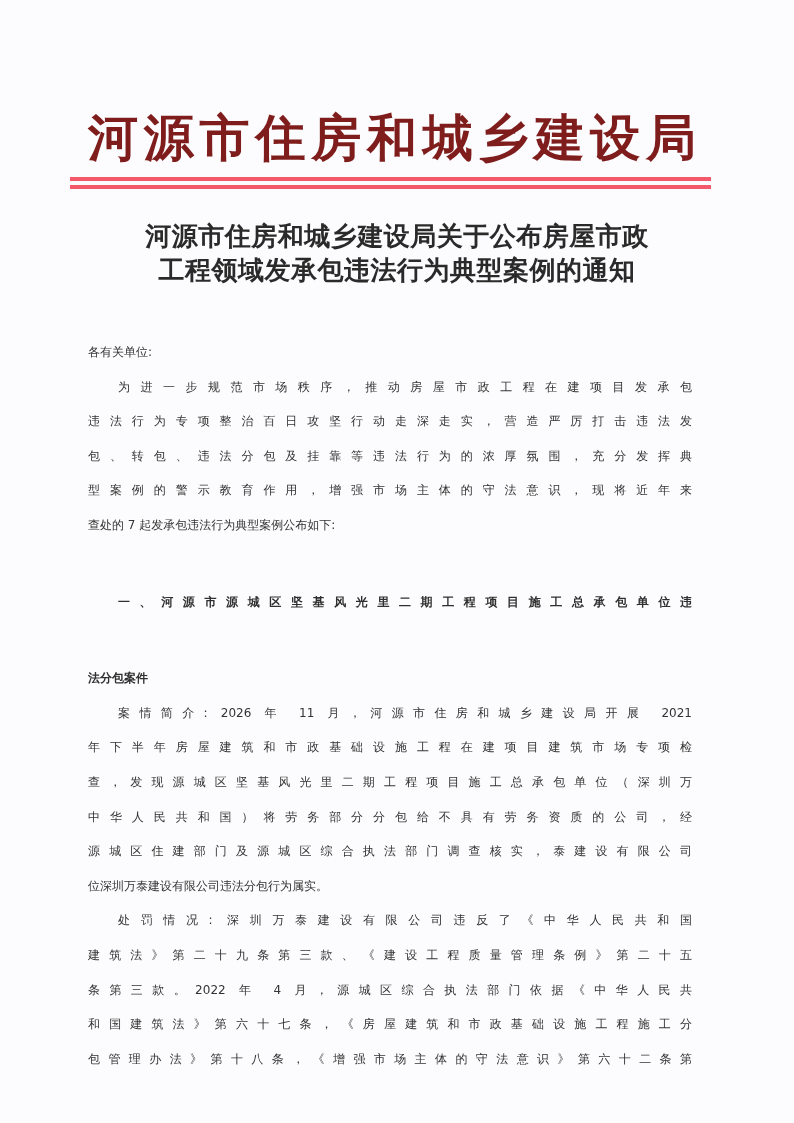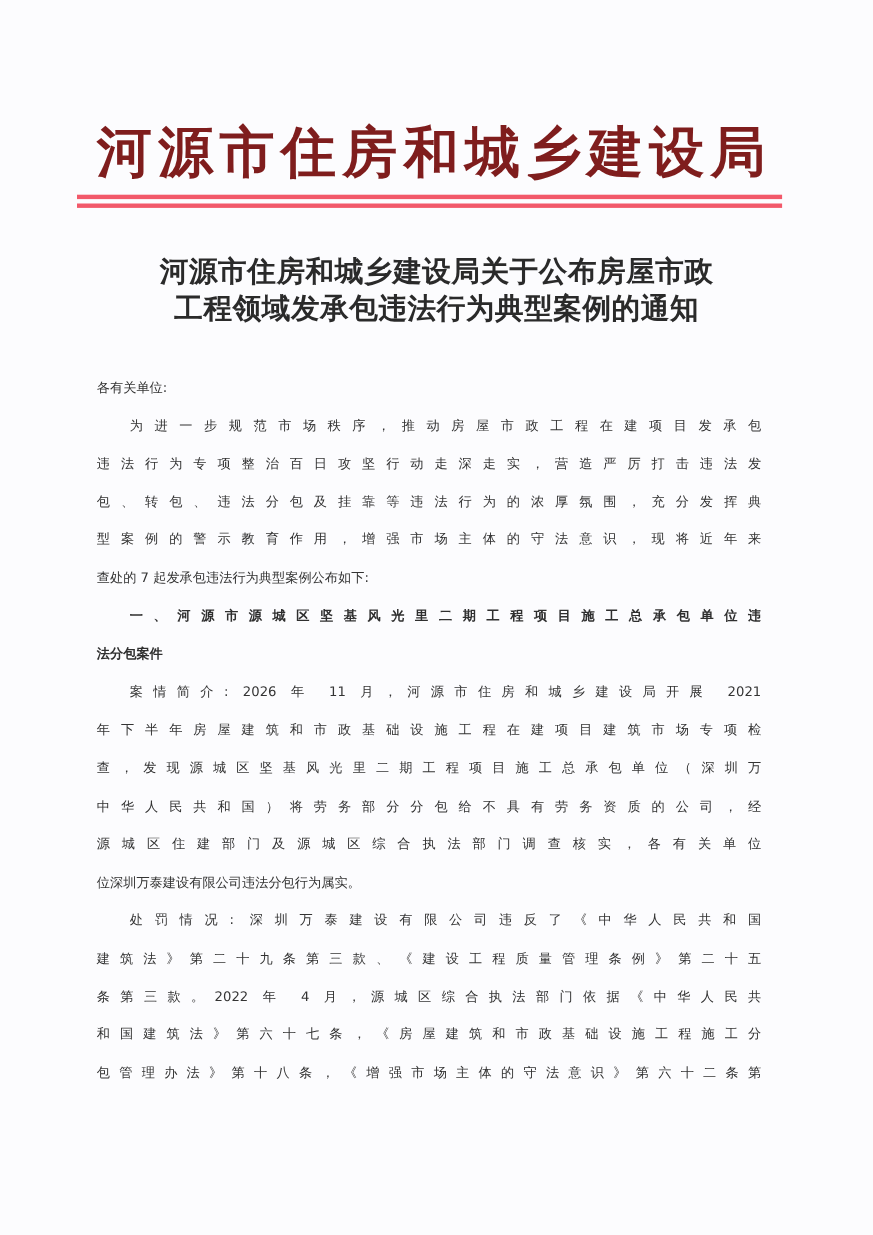--- a/index.html
+++ b/index.html
@@ -41,21 +41,21 @@
       width: 641px;
       background: #f2596a;
     }
     .rule.r1 { top: 177px; height: 4px; }
     .rule.r2 { top: 185px; height: 4px; }
 
     .title {
       position: absolute;
       left: 60px;
       width: 674px;
-      top: 230px;
+      top: 219px;
       text-align: center;
       font-family: "DejaVu Serif", "Liberation Serif", serif;
       font-weight: bold;
       font-size: 26px;
       line-height: 34px;
       color: #2a2a2a;
       letter-spacing: 0.5px;
     }
     .title .tline { display: block; white-space: nowrap; }
 
@@ -75,20 +75,21 @@
       text-align: justify;
       text-align-last: justify;
       height: 34.6px;
     }
     .line.last { text-align-last: left; }
     .line.indent { padding-left: 30px; }
     .line.heading {
       font-family: "DejaVu Sans", "Liberation Sans", sans-serif;
       font-weight: bold;
       color: #2f2f2f;
+      margin-top: 42px;
     }
   </style>
 </head>
 <body>
 
 <div class="page">
 
   <div class="letterhead">河源市住房和城乡建设局</div>
   <div class="rule r1"></div>
   <div class="rule r2"></div>
@@ -107,21 +108,21 @@
     <span class="line">型案例的警示教育作用，增强市场主体的守法意识，现将近年来</span>
     <span class="line last">查处的 7 起发承包违法行为典型案例公布如下:</span>
 
     <span class="line indent heading">一、河源市源城区坚基风光里二期工程项目施工总承包单位违</span>
     <span class="line last heading">法分包案件</span>
 
     <span class="line indent">案情简介: 2026 年 11 月，河源市住房和城乡建设局开展 2021</span>
     <span class="line">年下半年房屋建筑和市政基础设施工程在建项目建筑市场专项检</span>
     <span class="line">查，发现源城区坚基风光里二期工程项目施工总承包单位（深圳万</span>
     <span class="line">中华人民共和国）将劳务部分分包给不具有劳务资质的公司，经</span>
-    <span class="line">源城区住建部门及源城区综合执法部门调查核实，各有关单位</span>
+    <span class="line">源城区住建部门及源城区综合执法部门调查核实，泰建设有限公司</span>
     <span class="line last">位深圳万泰建设有限公司违法分包行为属实。</span>
 
     <span class="line indent">处罚情况: 深圳万泰建设有限公司违反了《中华人民共和国</span>
     <span class="line">建筑法》第二十九条第三款、《建设工程质量管理条例》第二十五</span>
     <span class="line">条第三款。2022 年 4 月，源城区综合执法部门依据《中华人民共</span>
     <span class="line">和国建筑法》第六十七条，《房屋建筑和市政基础设施工程施工分</span>
     <span class="line">包管理办法》第十八条，《增强市场主体的守法意识》第六十二条第</span>
   </div>
 
 </div>

